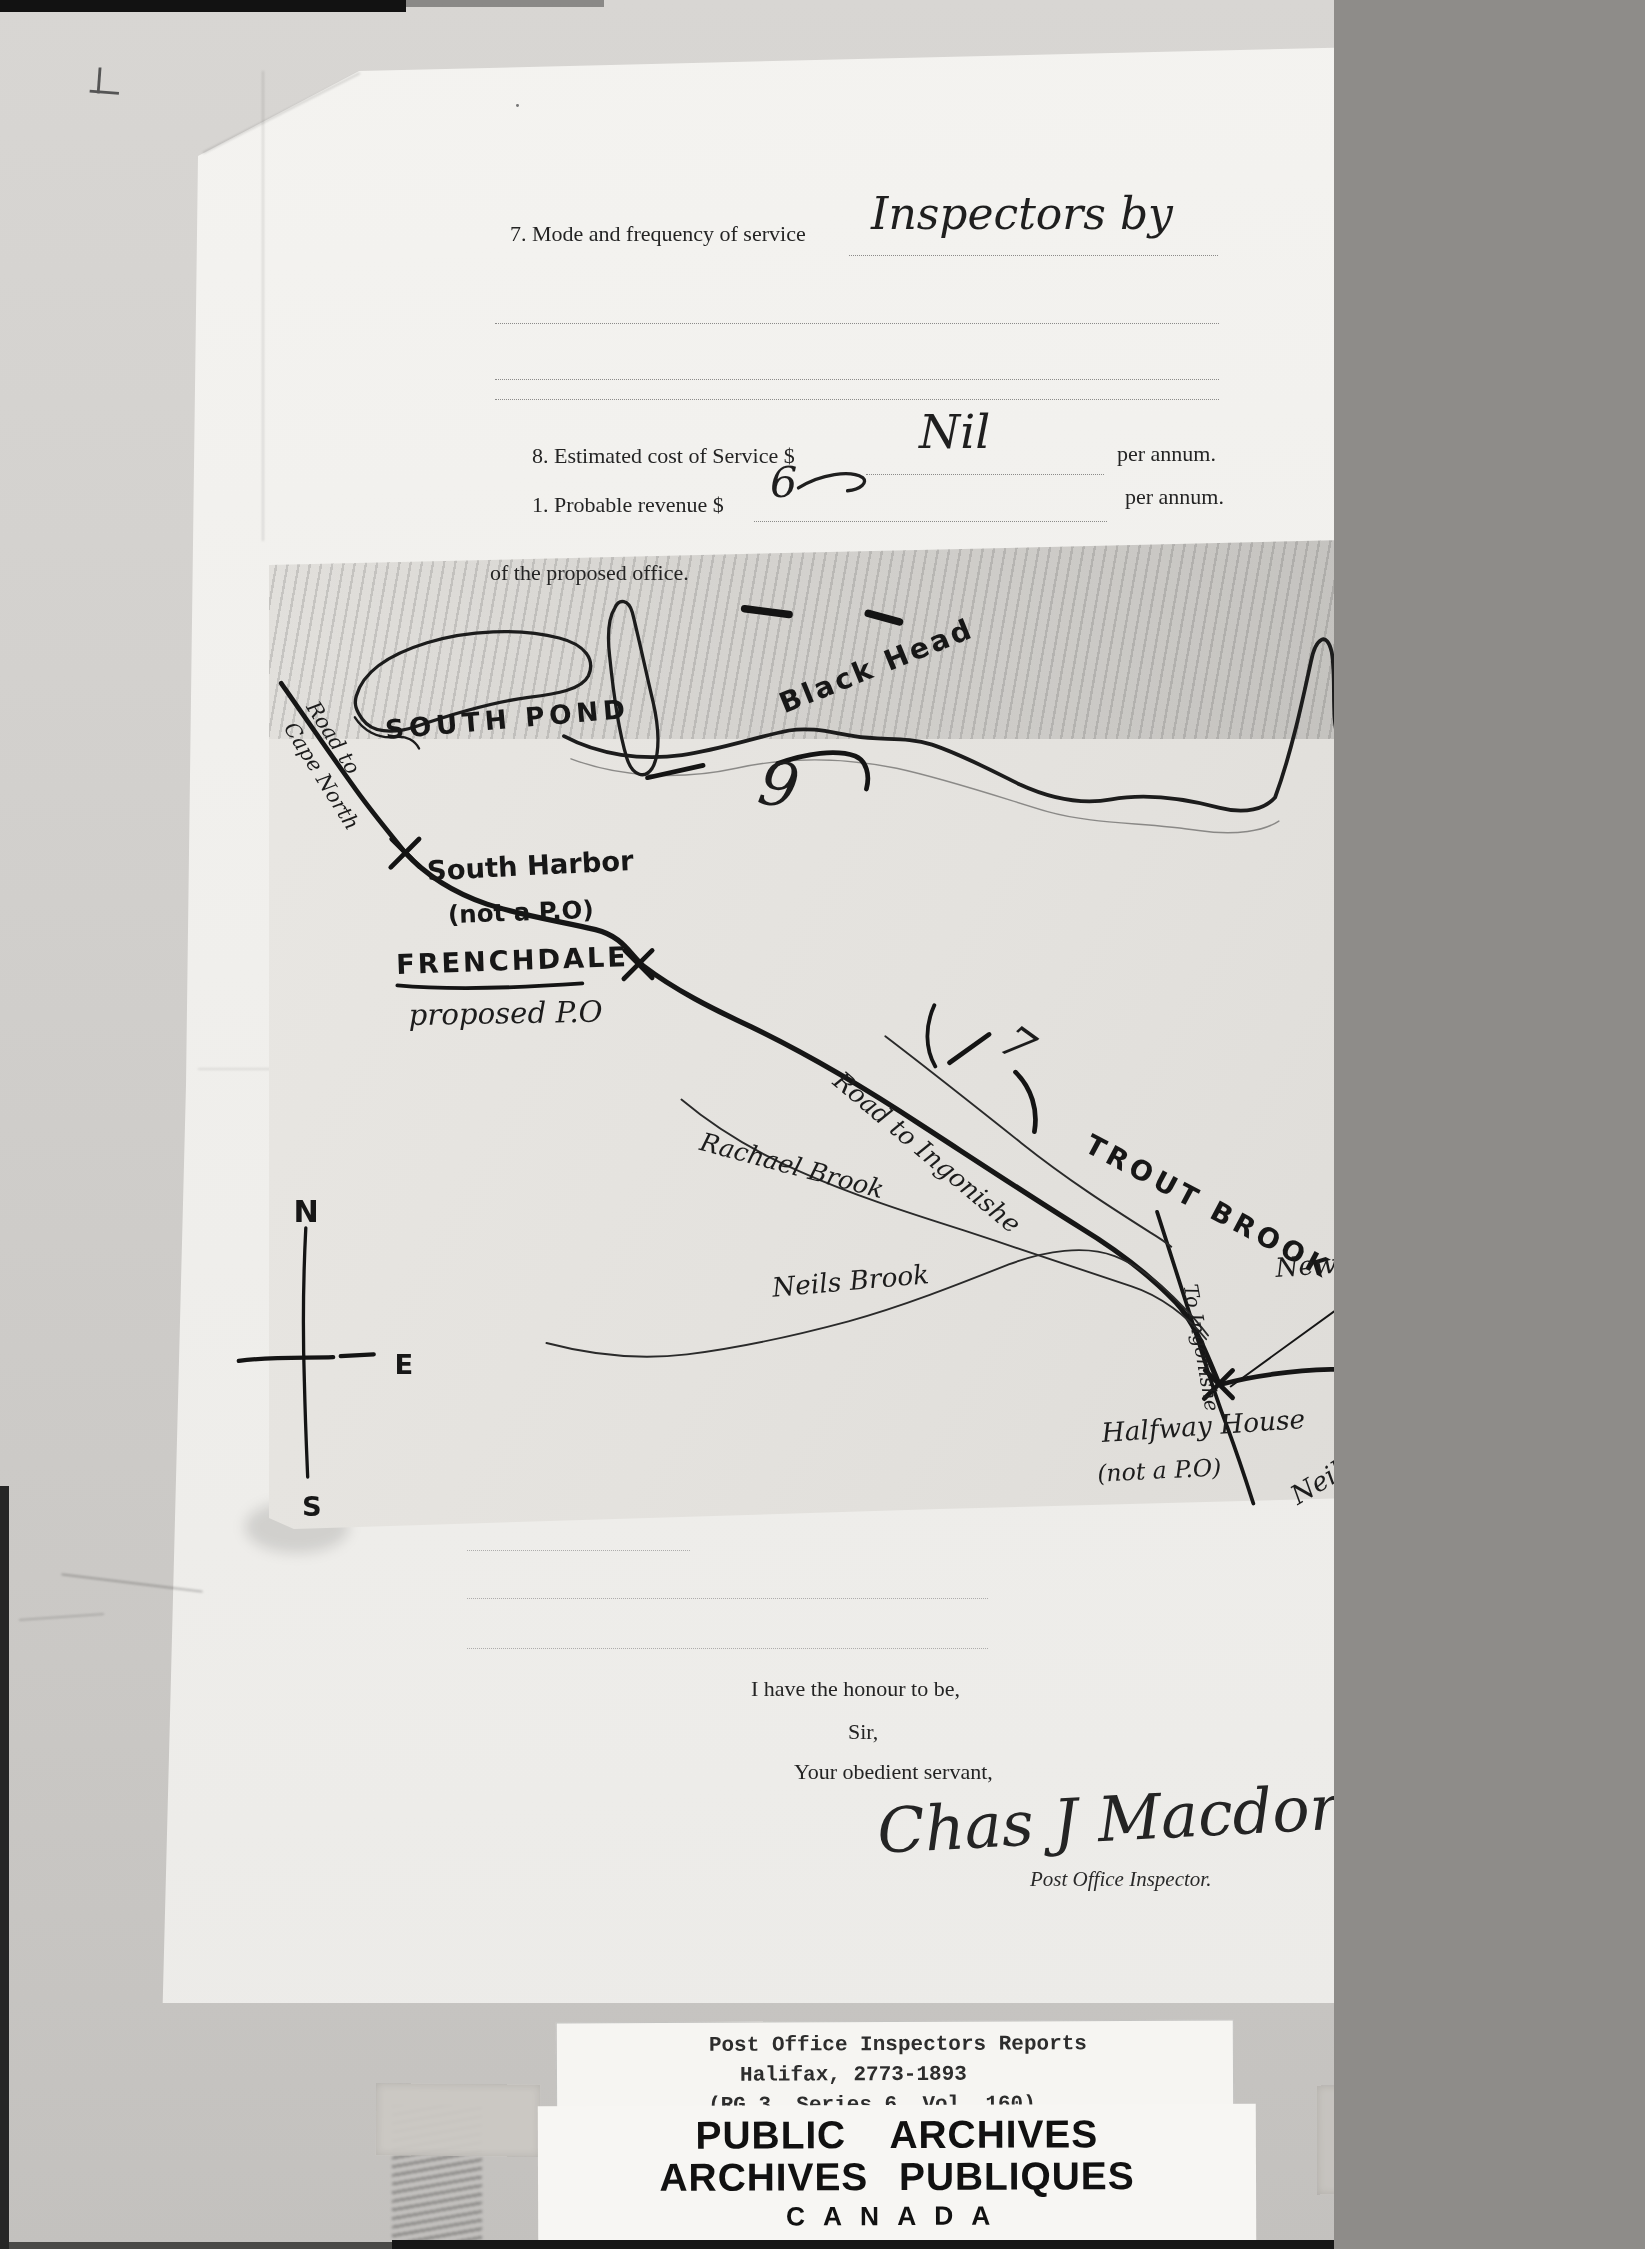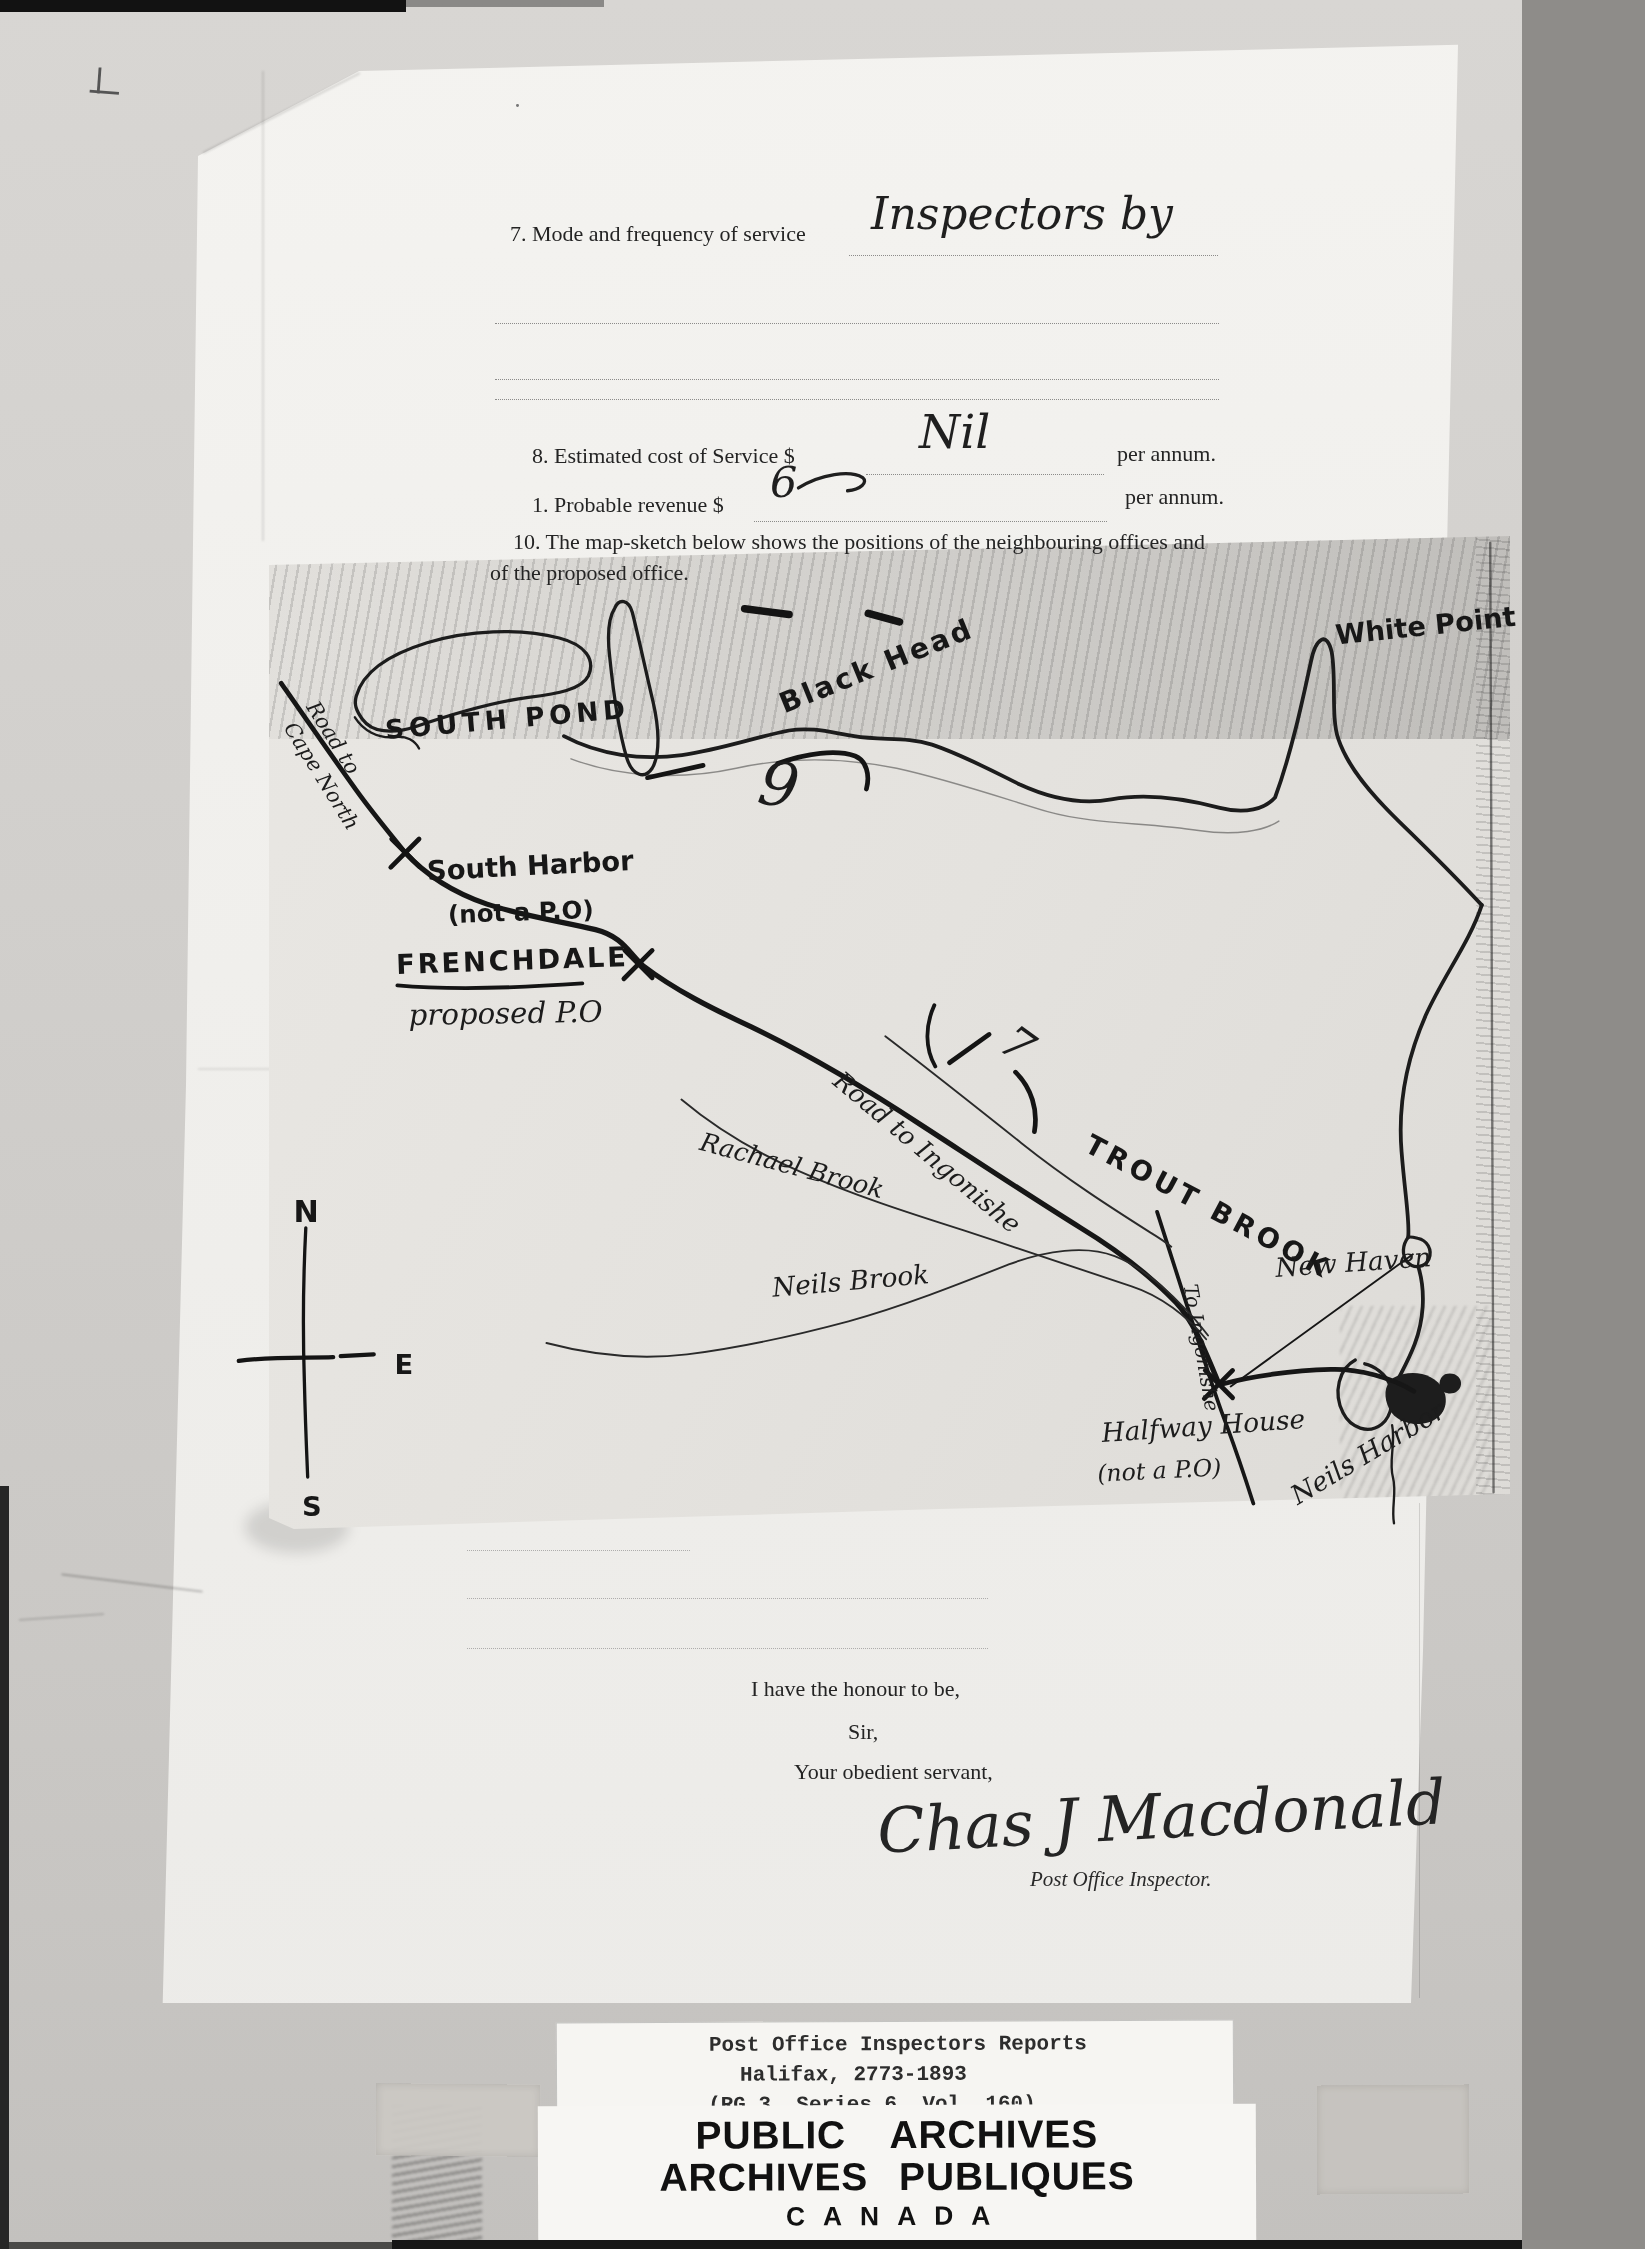--- a/index.html
+++ b/index.html
@@ -1,16 +1,16 @@
 <!DOCTYPE html>
 <html style="font-size:7.6px"><head>
 <meta charset="utf-8">
 <style>
   html,body{margin:0;padding:0;background:#8e8c89;}
-  .scan{position:relative;width:1522px;height:2250px;background:#bef264;overflow:hidden;
+  .scan{position:relative;width:1334px;height:2250px;background:#bef264;overflow:hidden;
         font-family:"Liberation Serif",serif;}
   .abs{position:absolute;}
   
   .bg-tint{left:0;top:0;width:1646px;height:2250px;
     background:linear-gradient(180deg,#d8d6d3 0%,#d3d1ce 30%,#cbc9c6 70%,#c3c1be 100%);}
   .form-page{left:158px;top:40px;width:1321px;height:1963px;
     background:linear-gradient(175deg,#f4f3f0 0%,#f0efec 45%,#ecebe8 100%);
     clip-path:polygon(40px 116px,201px 31px,1300px 4.7px,1265px 1611px,1253px 1963px,4.7px 1963px,28px 1045px);
     box-shadow:0 0 14px rgba(0,0,0,.12);}
   .map-sheet{left:269px;top:536px;width:1241px;height:996px;
@@ -114,21 +114,20 @@
   <div class="abs ptxt" style="left:532px;top:443px;">8. Estimated cost of Service $</div>
   <div class="abs hand" style="left:919px;top:404px;font-size:47px;">Nil</div>
   <div class="abs dotted" style="left:866px;top:474px;width:238px;"></div>
   <div class="abs ptxt" style="left:1117px;top:441px;">per annum.</div>
 
   <div class="abs ptxt" style="left:532px;top:492px;">1. Probable revenue $</div>
   <div class="abs hand" style="left:770px;top:457px;font-size:43px;">6</div>
   <div class="abs dotted" style="left:754px;top:521px;width:353px;"></div>
   <div class="abs ptxt" style="left:1125px;top:484px;">per annum.</div>
 
-  <div class="abs ptxt" style="left:513px;top:529px;">10. The map-sketch below shows the positions of the neighbouring offices and</div>
   <div class="abs ptxt" style="left:490px;top:560px;">of the proposed office.</div>
 
   <div class="abs dotted-faint" style="left:467px;top:1550px;width:223px;"></div>
   <div class="abs dotted-faint" style="left:467px;top:1598px;width:521px;"></div>
   <div class="abs dotted-faint" style="left:467px;top:1648px;width:521px;"></div>
   <div class="abs edge-faint-v"></div>
 
   <div class="abs ptxt" style="left:751px;top:1676px;">I have the honour to be,</div>
   <div class="abs ptxt" style="left:848px;top:1719px;">Sir,</div>
   <div class="abs ptxt" style="left:794px;top:1759px;">Your obedient servant,</div>

